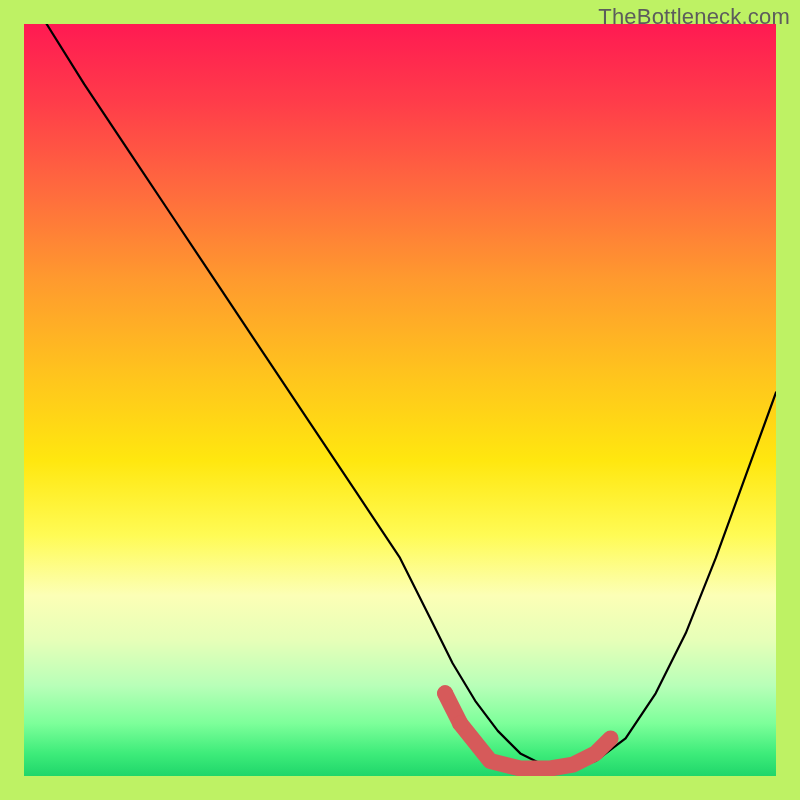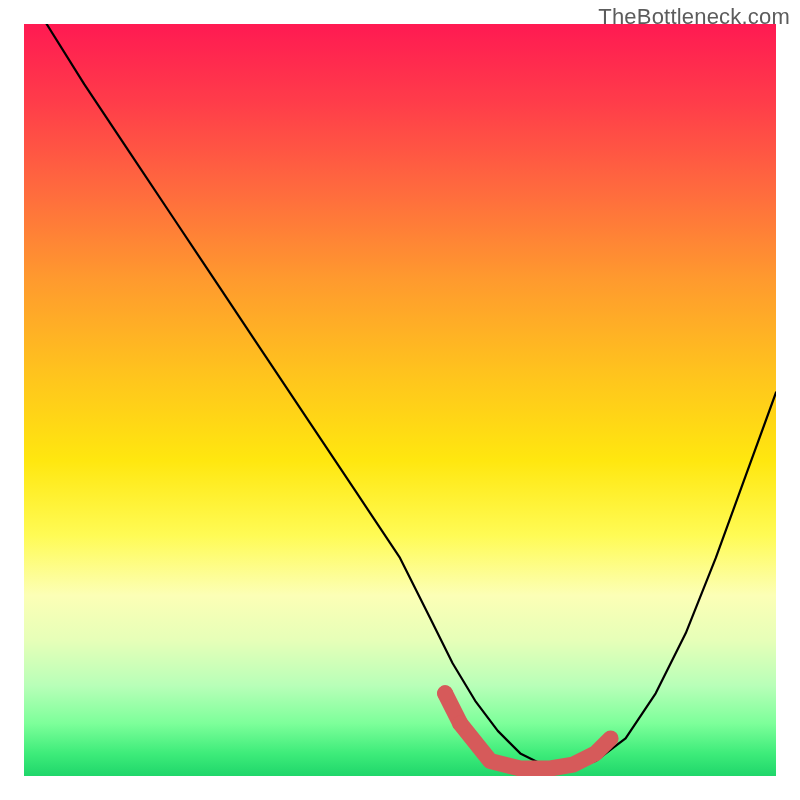--- a/index.html
+++ b/index.html
@@ -1,21 +1,21 @@
 <!DOCTYPE html>
 <html><head>
 <meta charset="utf-8">
 <style>
   * { margin: 0; padding: 0; box-sizing: border-box; }
   html, body { width: 800px; height: 800px; overflow: hidden; background: #000; }
   .frame {
     position: relative;
     width: 800px;
     height: 800px;
-    background: #ffffff;
+    background: #bef264;
     text-align: center;
   }
   .plot-area {
     position: absolute;
     left: 24px;
     top: 24px;
     width: 752px;
     height: 752px;
     background: linear-gradient(to bottom,
       #ff1a52 0%,

